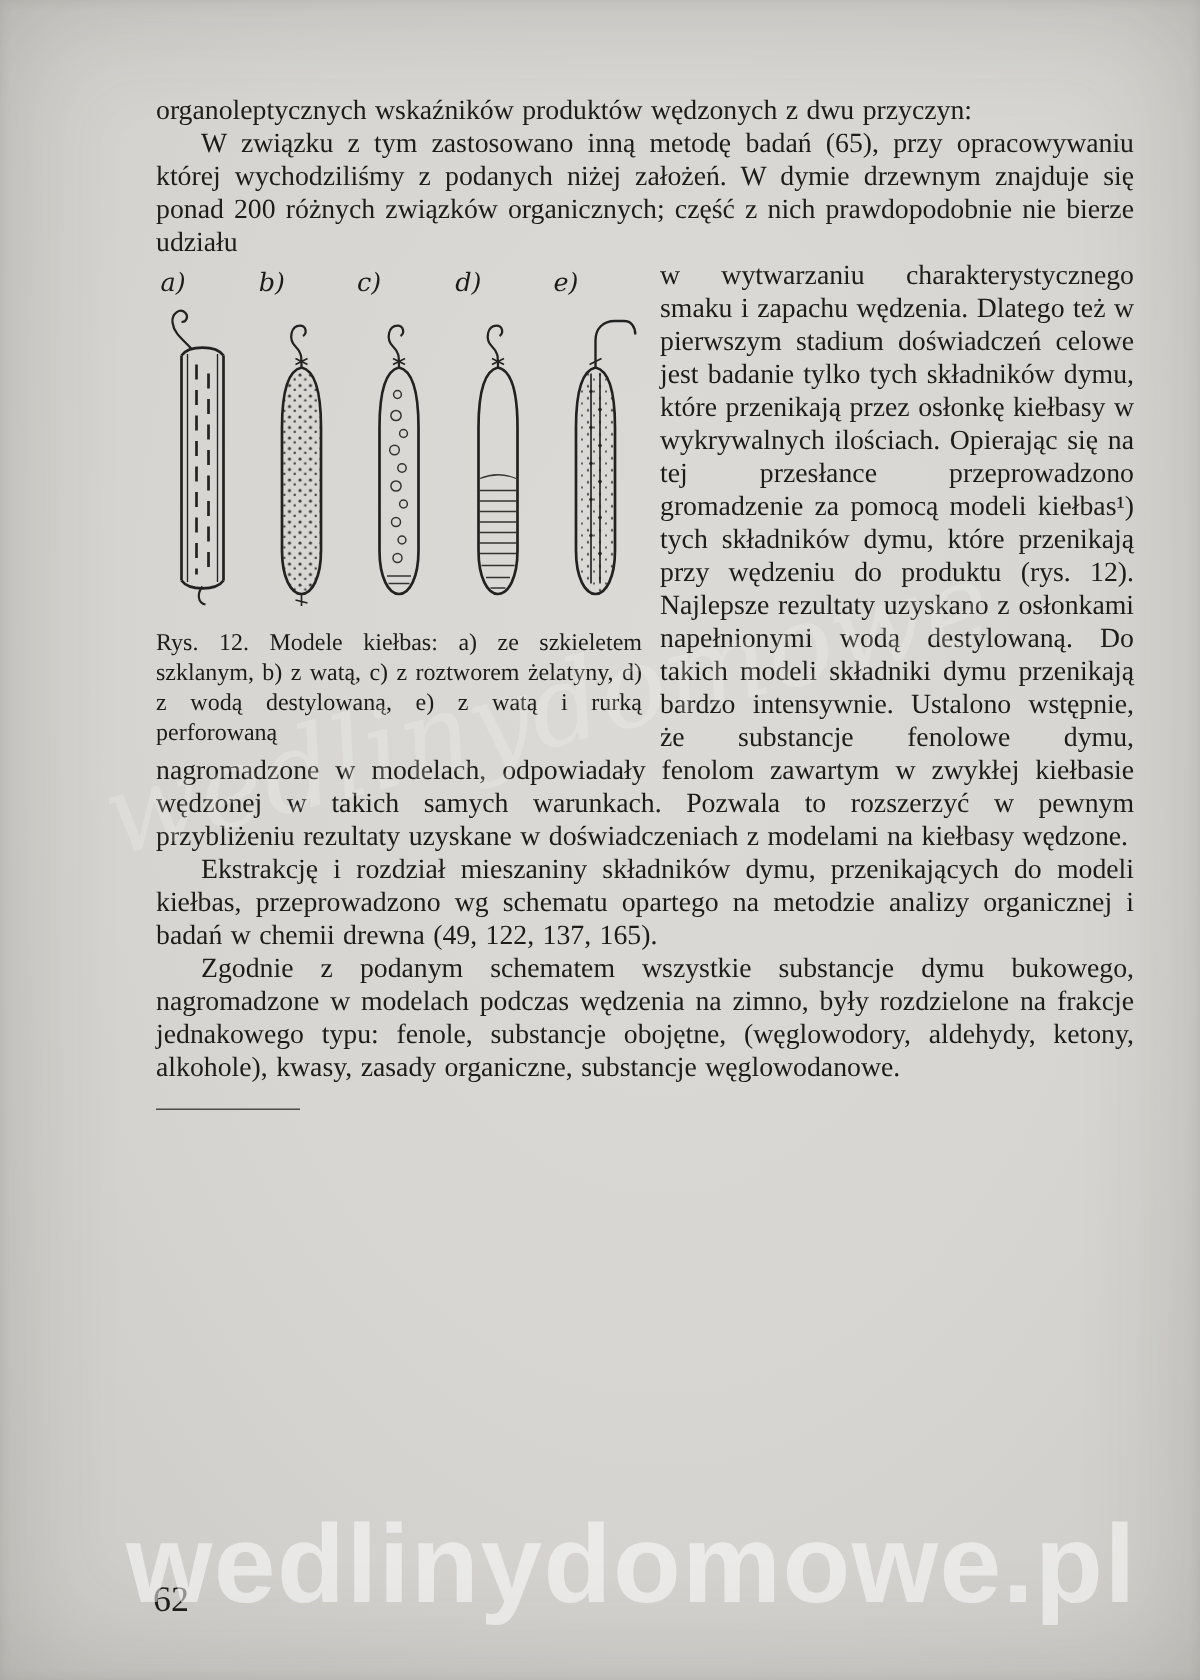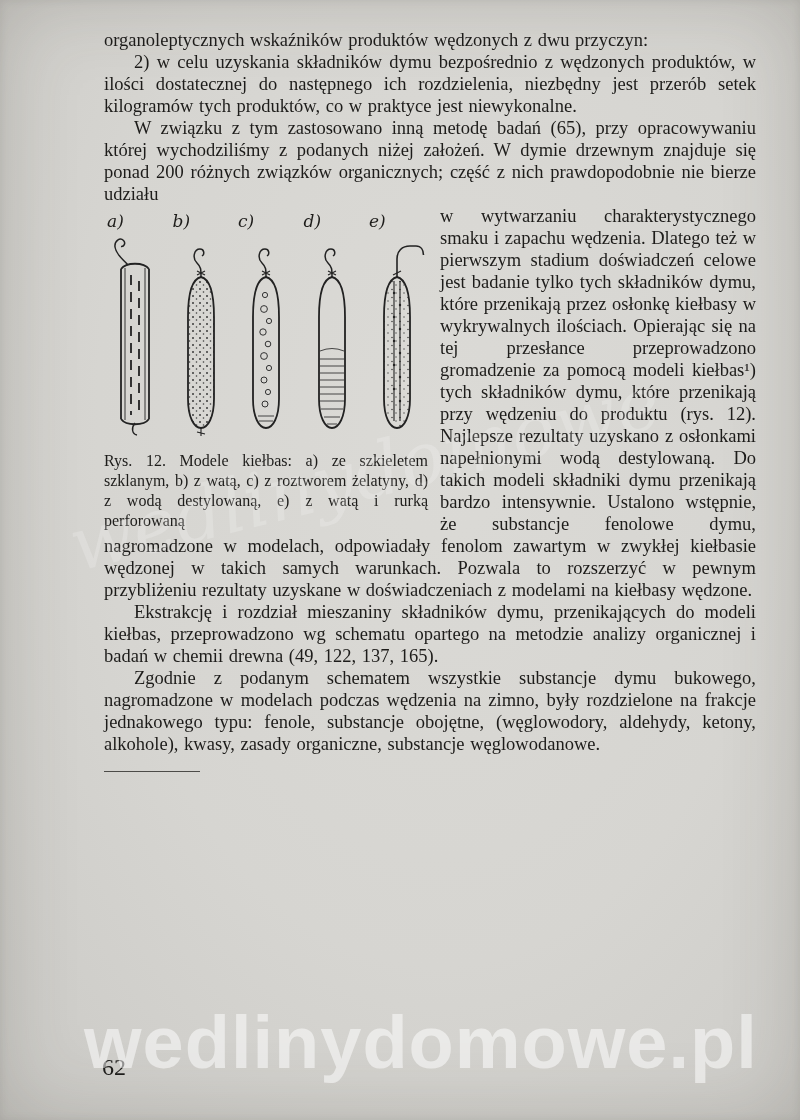--- a/index.html
+++ b/index.html
@@ -12,26 +12,27 @@
     color: #1d1c1a;
     background: #d7d6d2;
     background-image: radial-gradient(ellipse at 55% 38%, #dbdad6 0%, #d6d5d1 55%, #cbcac6 100%);
     box-shadow: inset 0 0 80px rgba(60,55,45,0.20), inset 0 0 8px rgba(60,55,45,0.10);
     overflow: hidden;
   }
 
   .content {
     position: relative;
     z-index: 1;
-    padding: 29px 44px 0 104px;
+    padding: 46px 44px 0 104px;
     font-size: 18.5px;
     line-height: 22px;
     text-align: justify;
     hyphens: auto;
     word-spacing: 1px;
+    margin-top: 17px;
   }
   .content p { text-indent: 30px; }
   .content p.noindent { text-indent: 0; }
 
   
   .fig {
     float: left;
     width: 324px;
     margin: 6px 12px 4px 0;
   }
@@ -109,21 +110,20 @@
 </head>
 <body>
 
 <div class="page">
 
   <div class="watermark-mid">wedlinydomowe</div>
 
   <div class="content">
 
     <p class="noindent">organoleptycznych wskaźników produktów wędzonych z dwu przyczyn:</p>
-    <p>2) w celu uzyskania składników dymu bezpośrednio z wędzonych produktów, w ilości dostatecznej do następnego ich rozdzielenia, niezbędny jest przerób setek kilogramów tych produktów, co w praktyce jest niewykonalne.</p>
     <p>W związku z tym zastosowano inną metodę badań (65), przy opracowywaniu której wychodziliśmy z podanych niżej założeń. W dymie drzewnym znajduje się ponad 200 różnych związków organicznych; część z nich prawdopodobnie nie bierze udziału</p>
 
     <figure class="fig">
       <div class="models">
 
         <div class="model">
           <span class="mlabel">a)</span>
           <svg class="model-svg" viewBox="0 0 62 212">
             <path d="M24 34 C19 28 12 24 11 16 C10.3 10 16 6 19.5 9.5 C22 12 20 16 17 15.5" fill="none" stroke="#222" stroke-width="1.5"></path>
             <path d="M17 38 L17 188" stroke="#222" stroke-width="1.8" fill="none"></path>

